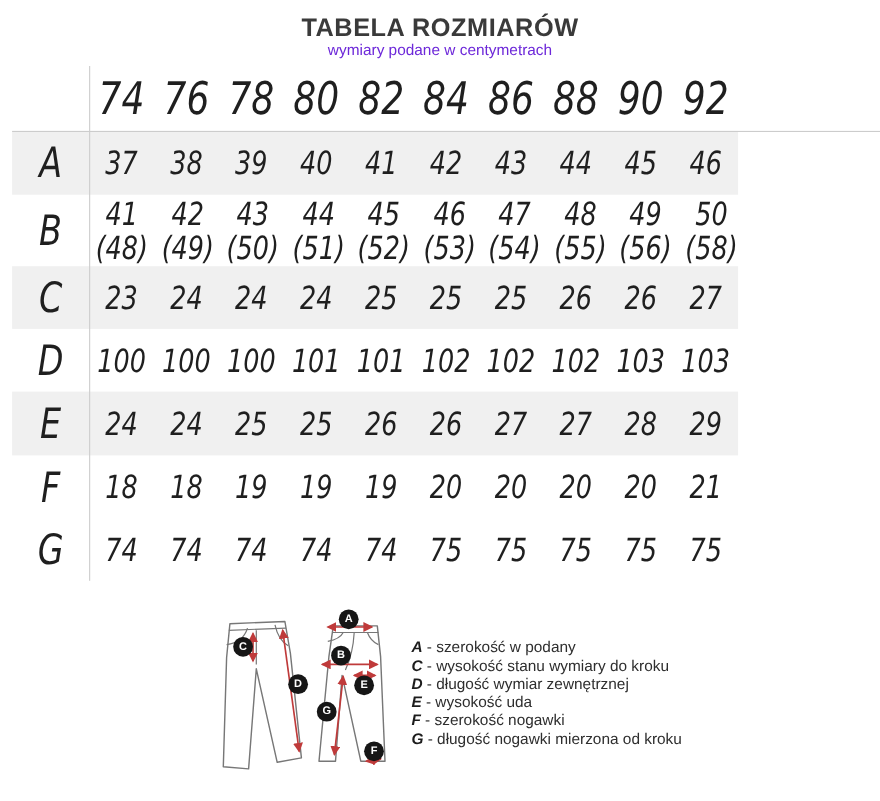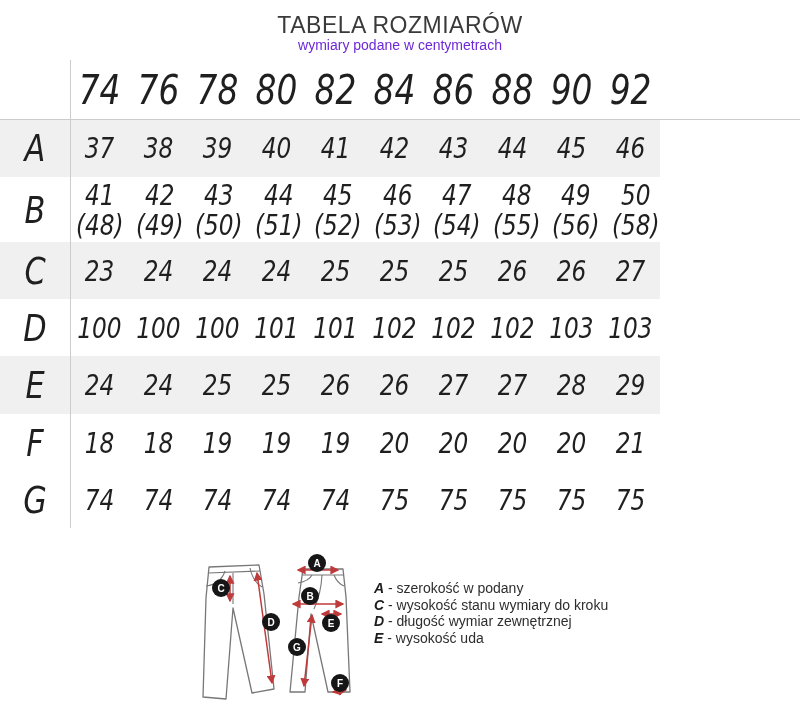--- a/index.html
+++ b/index.html
@@ -1,23 +1,23 @@
 <!DOCTYPE html>
 <html><head>
 <meta charset="utf-8">
 <style>
   html,body{margin:0;padding:0;}
   body{
     width:800px;height:728px;background:#ffffff;position:relative;overflow:hidden;
     font-family:"Liberation Sans",sans-serif;
   }
   .titlebox{position:absolute;top:12px;left:0;width:800px;text-align:center;}
-  .title{font-size:23px;line-height:26px;font-weight:normal;color:#3a3a3a;letter-spacing:0.5px;}
+  .title{font-size:23px;line-height:26px;font-weight:bold;color:#3a3a3a;letter-spacing:0.5px;}
   .subtitle{font-size:14px;line-height:15px;color:#6d28d9;}
-  .table{position:absolute;top:60px;left:0;width:660px;}
+  .table{position:absolute;top:60px;left:11px;width:660px;}
   .trow{display:grid;grid-template-columns:70px repeat(10,1fr);}
   .shade{background:#f0f0f0;}
   .cell,.rlabel,.hcell{
     display:flex;align-items:center;justify-content:center;
     font-family:"DejaVu Sans",sans-serif;font-style:italic;color:#1f1f1f;
     transform:scaleX(0.8);letter-spacing:0px;
   }
   .hcell{font-size:41px;}
   .rlabel{font-size:38px;}
   .cell{font-size:29px;}
@@ -231,13 +231,15 @@
       <text class="badge-text" x="147" y="131" text-anchor="middle" dominant-baseline="central">F</text>
     </g>
   </g>
 </svg>
 
 <div class="legend">
   <div class="lline"><b>A</b><span> - szerokość w podany</span></div>
   <div class="lline"><b>C</b><span> - wysokość stanu wymiary do kroku</span></div>
   <div class="lline"><b>D</b><span> - długość wymiar zewnętrznej</span></div>
   <div class="lline"><b>E</b><span> - wysokość uda</span></div>
+  <div class="lline"><b>F</b><span> - szerokość nogawki</span></div>
+  <div class="lline"><b>G</b><span> - długość nogawki mierzona od kroku</span></div>
 </div>
 
 </body></html>

